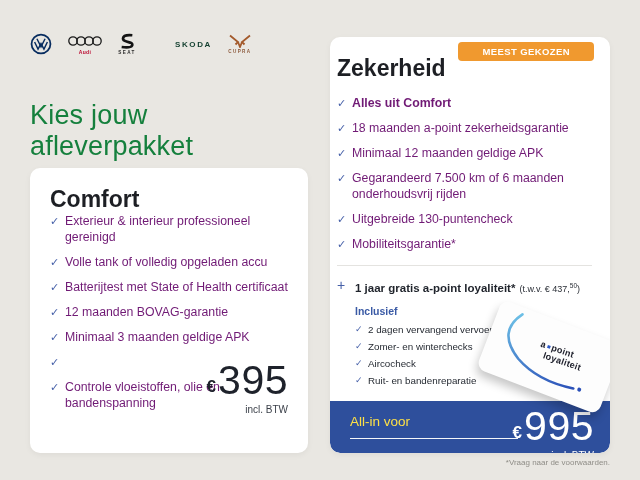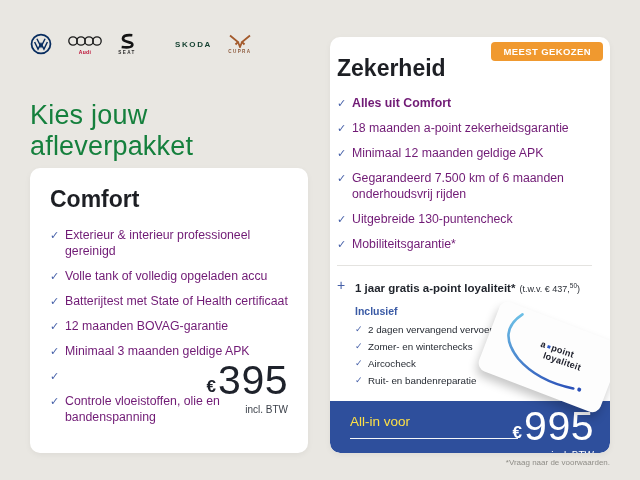--- a/index.html
+++ b/index.html
@@ -22,33 +22,33 @@
   .card{position:absolute;background:#fff;border-radius:10px;box-shadow:0 2px 6px rgba(0,0,0,.05);}
   .card h2{margin:0;font-size:23px;font-weight:700;color:#1d1f24;}
   ul.checks{list-style:none;margin:0;padding:0;}
   ul.checks li{display:flex;align-items:flex-start;margin-bottom:9px;}
   .check{color:#4660a8;font-size:11px;line-height:16px;width:15px;flex:0 0 15px;}
   .txt{font-size:12.3px;line-height:16px;color:#701a75;}
   li.bold .txt{font-weight:700;}
   
   .comfort{left:30px;top:168px;width:278px;height:285px;padding:0;}
   .comfort-inner{padding:18px 20px 0 20px;}
-  .comfort h2{margin-bottom:14px;}
+  .comfort h2{}
   .price{position:absolute;right:20px;text-align:right;}
   .price .amount{line-height:1;}
   .price .cur{font-size:17px;font-weight:600;margin-right:2px;position:relative;top:-2px;}
   .price .num{font-size:41px;font-weight:400;letter-spacing:.5px;}
   .price .vat{font-size:10px;margin-top:3px;}
   .price-dark{bottom:38px;color:#1e222b;}
   .price-dark .vat{color:#3a3f48;}
   
   .zekerheid{left:330px;top:37px;width:280px;height:416px;overflow:hidden;}
   .zekerheid-inner{padding:18px 18px 0 7px;position:relative;}
-  .badge{position:absolute;top:5px;right:7px;background:#f0992f;color:#fff;
-         font-size:9.5px;font-weight:700;letter-spacing:.4px;padding:4px 12px;border-radius:4px;}
+  .badge{position:absolute;top:5px;right:16px;background:#f0992f;color:#fff;
+         font-size:9.5px;font-weight:700;letter-spacing:.4px;padding:4px 24px;border-radius:4px;}
   .zekerheid h2{margin-bottom:13px;}
   .divider{border:0;border-top:1px solid #e4e3e0;margin:13px 0 12px 0;}
   
   .loyalty-row{display:flex;align-items:flex-start;}
   .plus{color:#4660a8;font-size:14px;font-weight:400;width:18px;flex:0 0 18px;line-height:15px;}
   .loyalty-title{font-size:11.5px;font-weight:700;color:#1f232b;line-height:15px;white-space:nowrap;}
   .loyalty-value{font-size:9px;font-weight:400;color:#2a2e36;margin-left:4px;}
   .loyalty-value sup{font-size:6.5px;}
   .loyalty-body{margin-left:18px;margin-top:8px;}
   .inclusief{font-size:10.5px;font-weight:700;color:#3a5aa5;margin-bottom:6px;}

